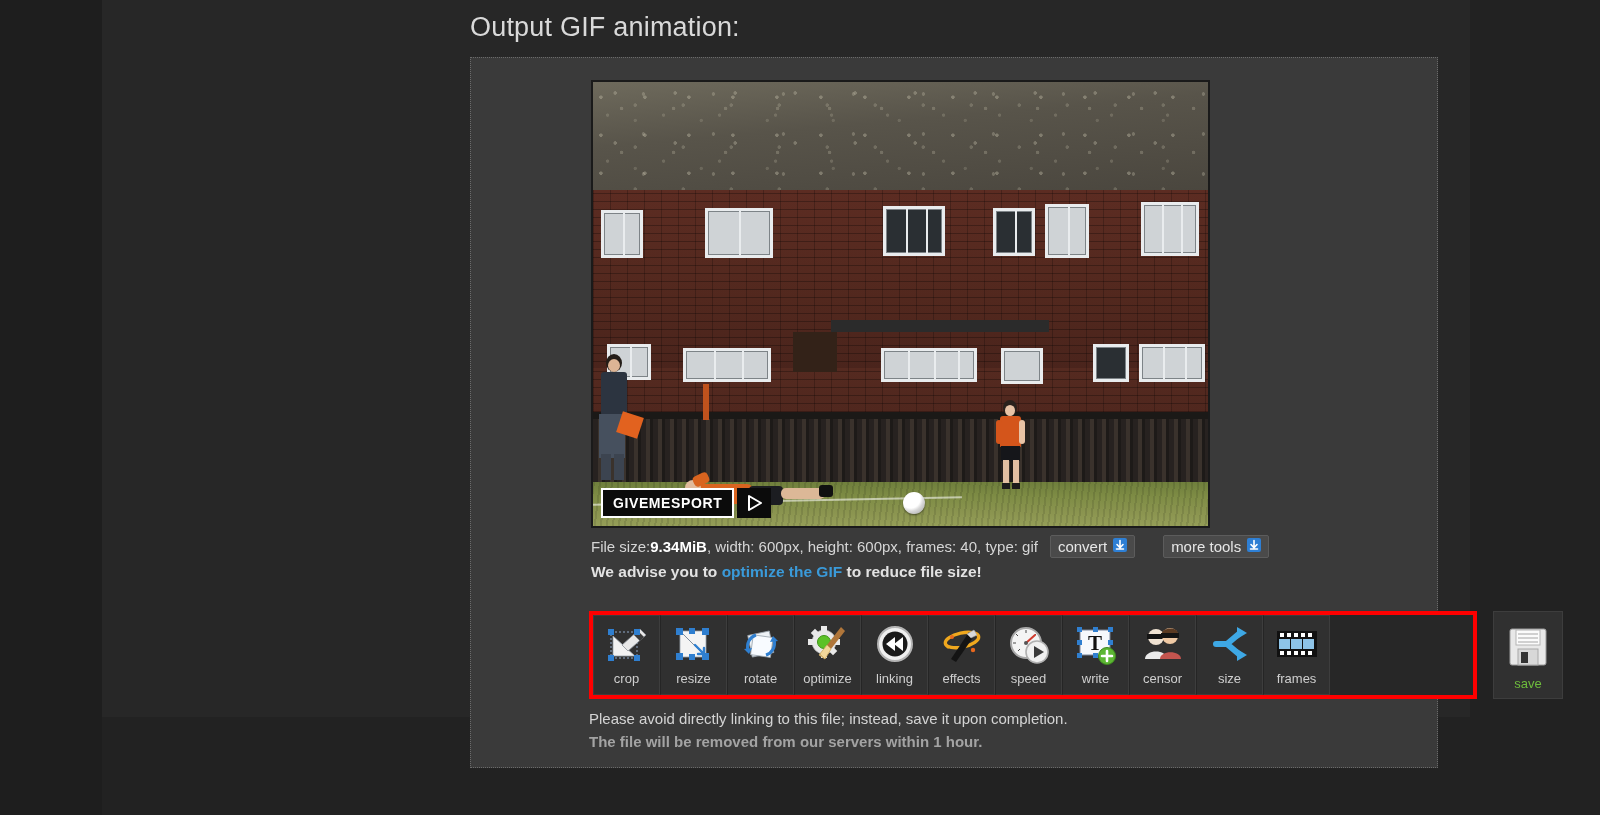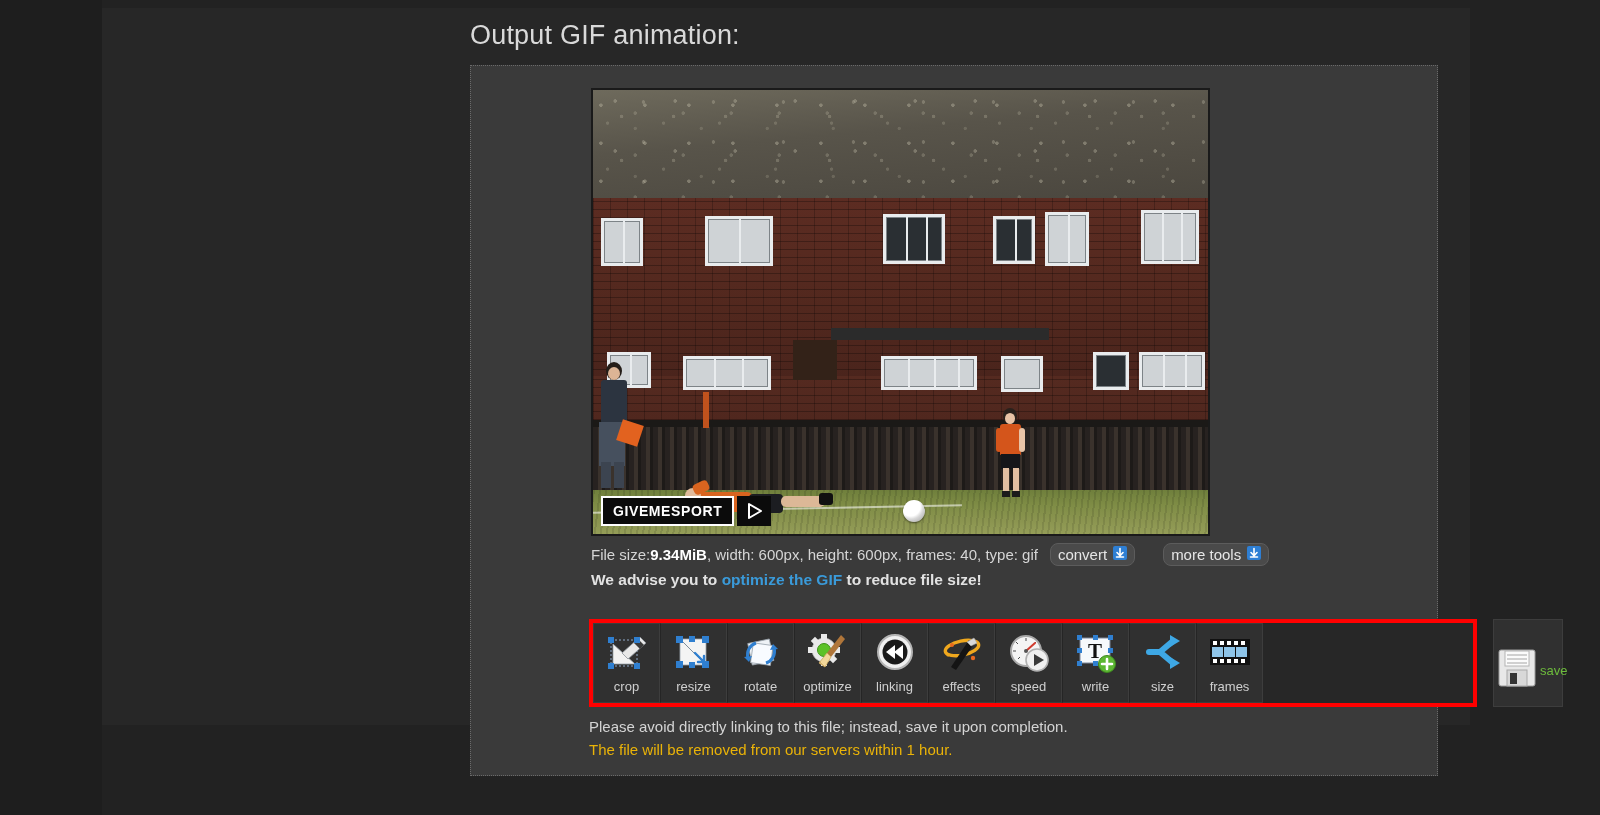--- a/index.html
+++ b/index.html
@@ -18,21 +18,21 @@
   
   .left-gutter {
     position: absolute; left: 0; top: 0; width: 102px; height: 815px;
     background: #1e1e1e;
   }
   .right-gutter {
     position: absolute; left: 1470px; top: 0; width: 130px; height: 815px;
     background: #222222;
   }
   .page-body {
-    position: absolute; left: 102px; top: 8px; width: 1368px; height: 717px;
+    position: absolute; left: 102px; top: 0; width: 1368px; height: 717px;
     background: #272727;
   }
 
   .page-title {
     position: absolute;
     left: 368px; top: 12px;
     font-size: 27px;
     color: #d9d9d9;
     font-weight: 400;
     letter-spacing: .2px;
@@ -145,21 +145,21 @@
   .wm-play svg{ display:block; }
 
   .info-line {
     position:absolute; left:120px; top:477px;
     font-size:15px; color:#d5d5d5; white-space:nowrap;
     display:flex; align-items:center;
   }
   .info-line b { color:#ffffff; font-weight:bold; }
   .pill {
     display:inline-flex; align-items:center; gap:6px;
-    background:#4a4a4a; border:1px solid #5c5c5c; border-radius:8px;
+    background:#4a4a4a; border:1px solid #5c5c5c; border-radius:2px;
     padding:2px 7px; margin-left:12px; color:#e6e6e6; font-size:15px;
     cursor:pointer;
   }
   .pill.gap2 { margin-left:28px; }
   .dl-ico { display:block; }
 
   .advise {
     position:absolute; left:120px; top:505px;
     font-size:15.5px; font-weight:bold; color:#e2e2e2; white-space:nowrap;
   }
@@ -184,33 +184,33 @@
     cursor:pointer;
   }
   .tool + .tool { border-left:1px solid #252525; }
   .tool .ico { width:48px; height:48px; display:flex; align-items:center; justify-content:center; }
   .tool .lbl { font-size:13px; color:#cfcfcf; margin-top:2px; }
 
   .save-tool {
     position:absolute; left:1022px; top:553px;
     width:70px; height:88px;
     background:#303030; border:1px solid #3d3d3d;
-    display:flex; flex-direction:row; align-items:center;
+    display:flex; flex-direction:column; align-items:center;
     padding-top:10px; cursor:pointer;
   }
   .save-tool .ico { width:50px; height:50px; display:flex; align-items:center; justify-content:center; }
   .save-tool .lbl { font-size:13px; color:#6dbb3c; margin-top:4px; }
 
   .note1 {
     position:absolute; left:118px; top:652px;
     font-size:15px; color:#d4d4d4;
   }
   .note2 {
     position:absolute; left:118px; top:675px;
-    font-size:15px; color:#eab308;
+    font-size:15px; color:#a3a3a3;font-weight:bold;
   }
 </style>
 </head>
 <body>
 
 <div id="page">
 
   <div class="left-gutter"></div>
   <div class="right-gutter"></div>
 
@@ -489,20 +489,34 @@
                   <rect x="20" y="30" width="5" height="5"></rect>
                   <rect x="35" y="30" width="5" height="5"></rect>
               </g>
               <circle cx="34" cy="33" r="8.5" fill="#5cb733" stroke="#3f8a20" stroke-width="1"></circle>
               <path d="M34 28 V38 M29 33 H39" stroke="#ffffff" stroke-width="2.6" stroke-linecap="round"></path>
             </svg>
           </span>
           <span class="lbl">write</span>
         </div>
 
+        <div class="tool">
+          <span class="ico">
+            <svg width="46" height="44" viewBox="0 0 46 44">
+              <circle cx="16" cy="14" r="8" fill="#efe2d2"></circle>
+              <path d="M5 36 C5 26 27 26 27 36 Z" fill="#eaeaea"></path>
+              <rect x="7" y="11" width="18" height="5" fill="#141414"></rect>
+              <circle cx="30" cy="13" r="8" fill="#efc9a4"></circle>
+              <path d="M22 10 C24 4 38 4 38 11 L38 13 C36 9 26 10 22 13 Z" fill="#5a3a22"></path>
+              <path d="M20 36 C20 27 41 27 41 36 Z" fill="#c4554f"></path>
+              <rect x="21" y="10" width="18" height="5" fill="#141414"></rect>
+            </svg>
+          </span>
+          <span class="lbl">censor</span>
+        </div>
 
 
 
         <div class="tool">
           <span class="ico">
             <svg width="46" height="44" viewBox="0 0 46 44">
               <path d="M33 10 L20 21 L33 32" stroke="#3ea8e5" stroke-width="6" fill="none" stroke-linecap="round" stroke-linejoin="round"></path>
               <path d="M20 21 L9 21" stroke="#3ea8e5" stroke-width="6" fill="none" stroke-linecap="round"></path>
               <path d="M30 4 L40 10 L30 16 Z" fill="#3ea8e5"></path>
               <path d="M30 26 L40 32 L30 38 Z" fill="#3ea8e5"></path>

